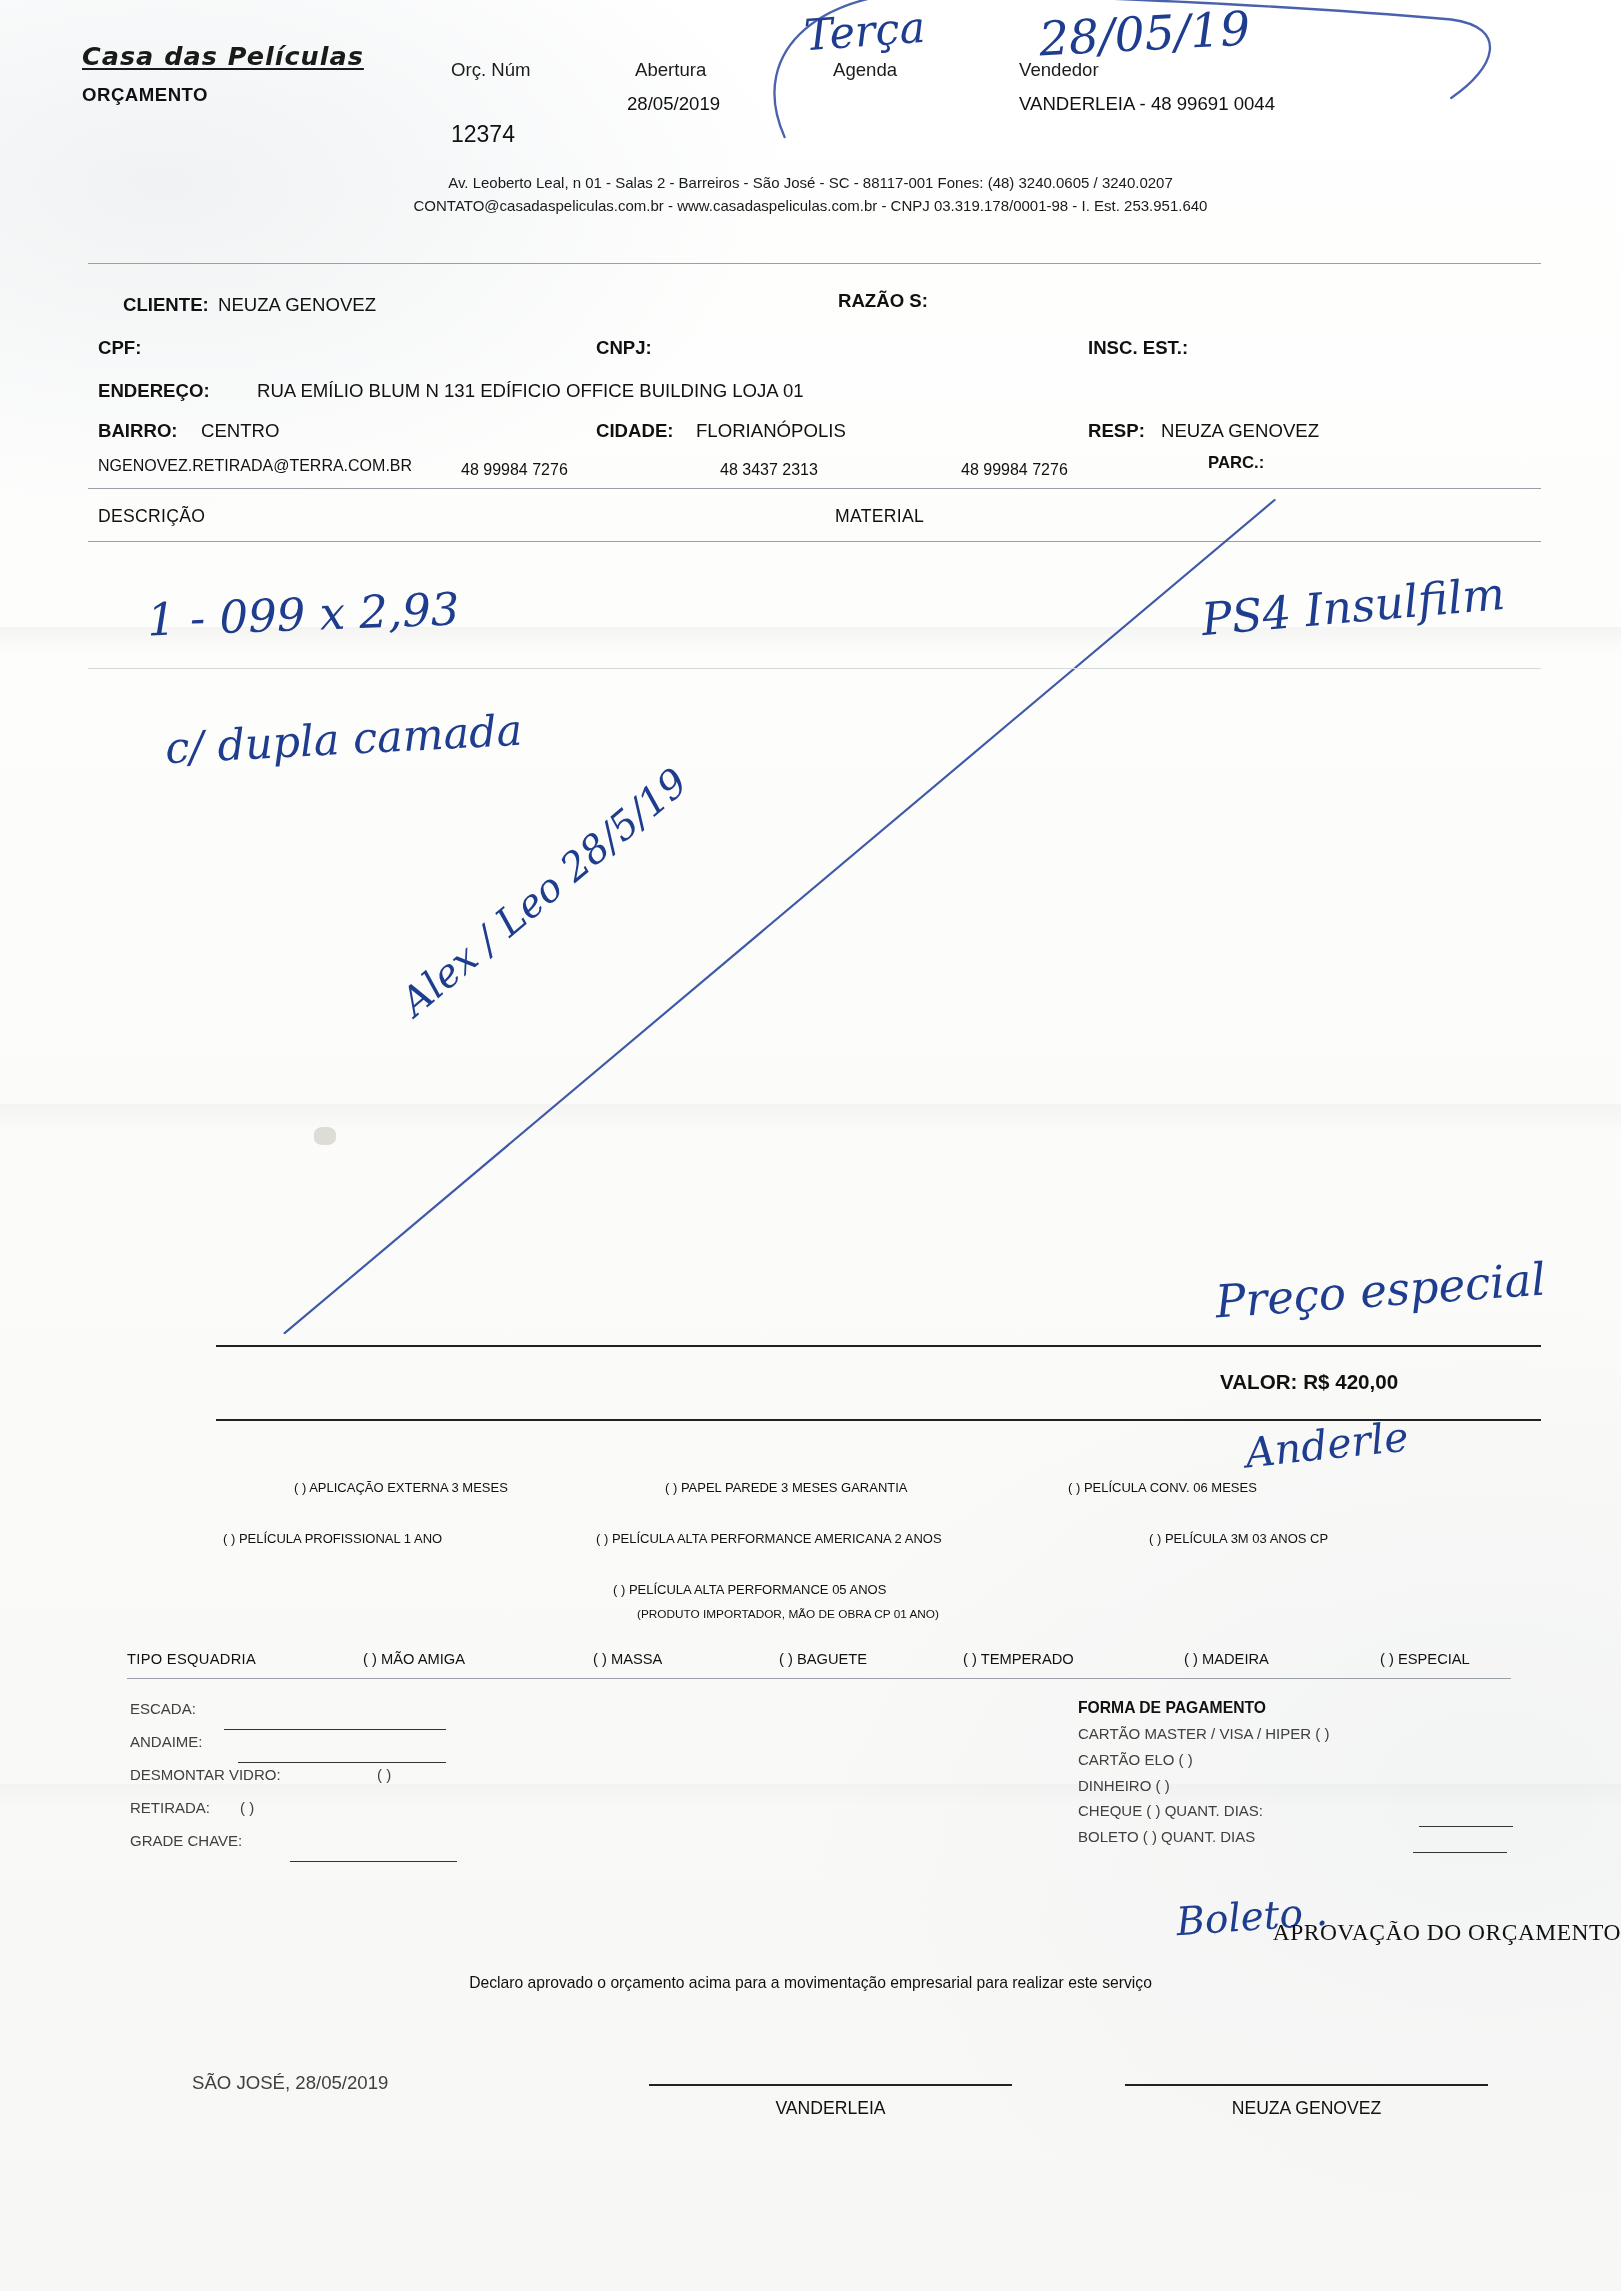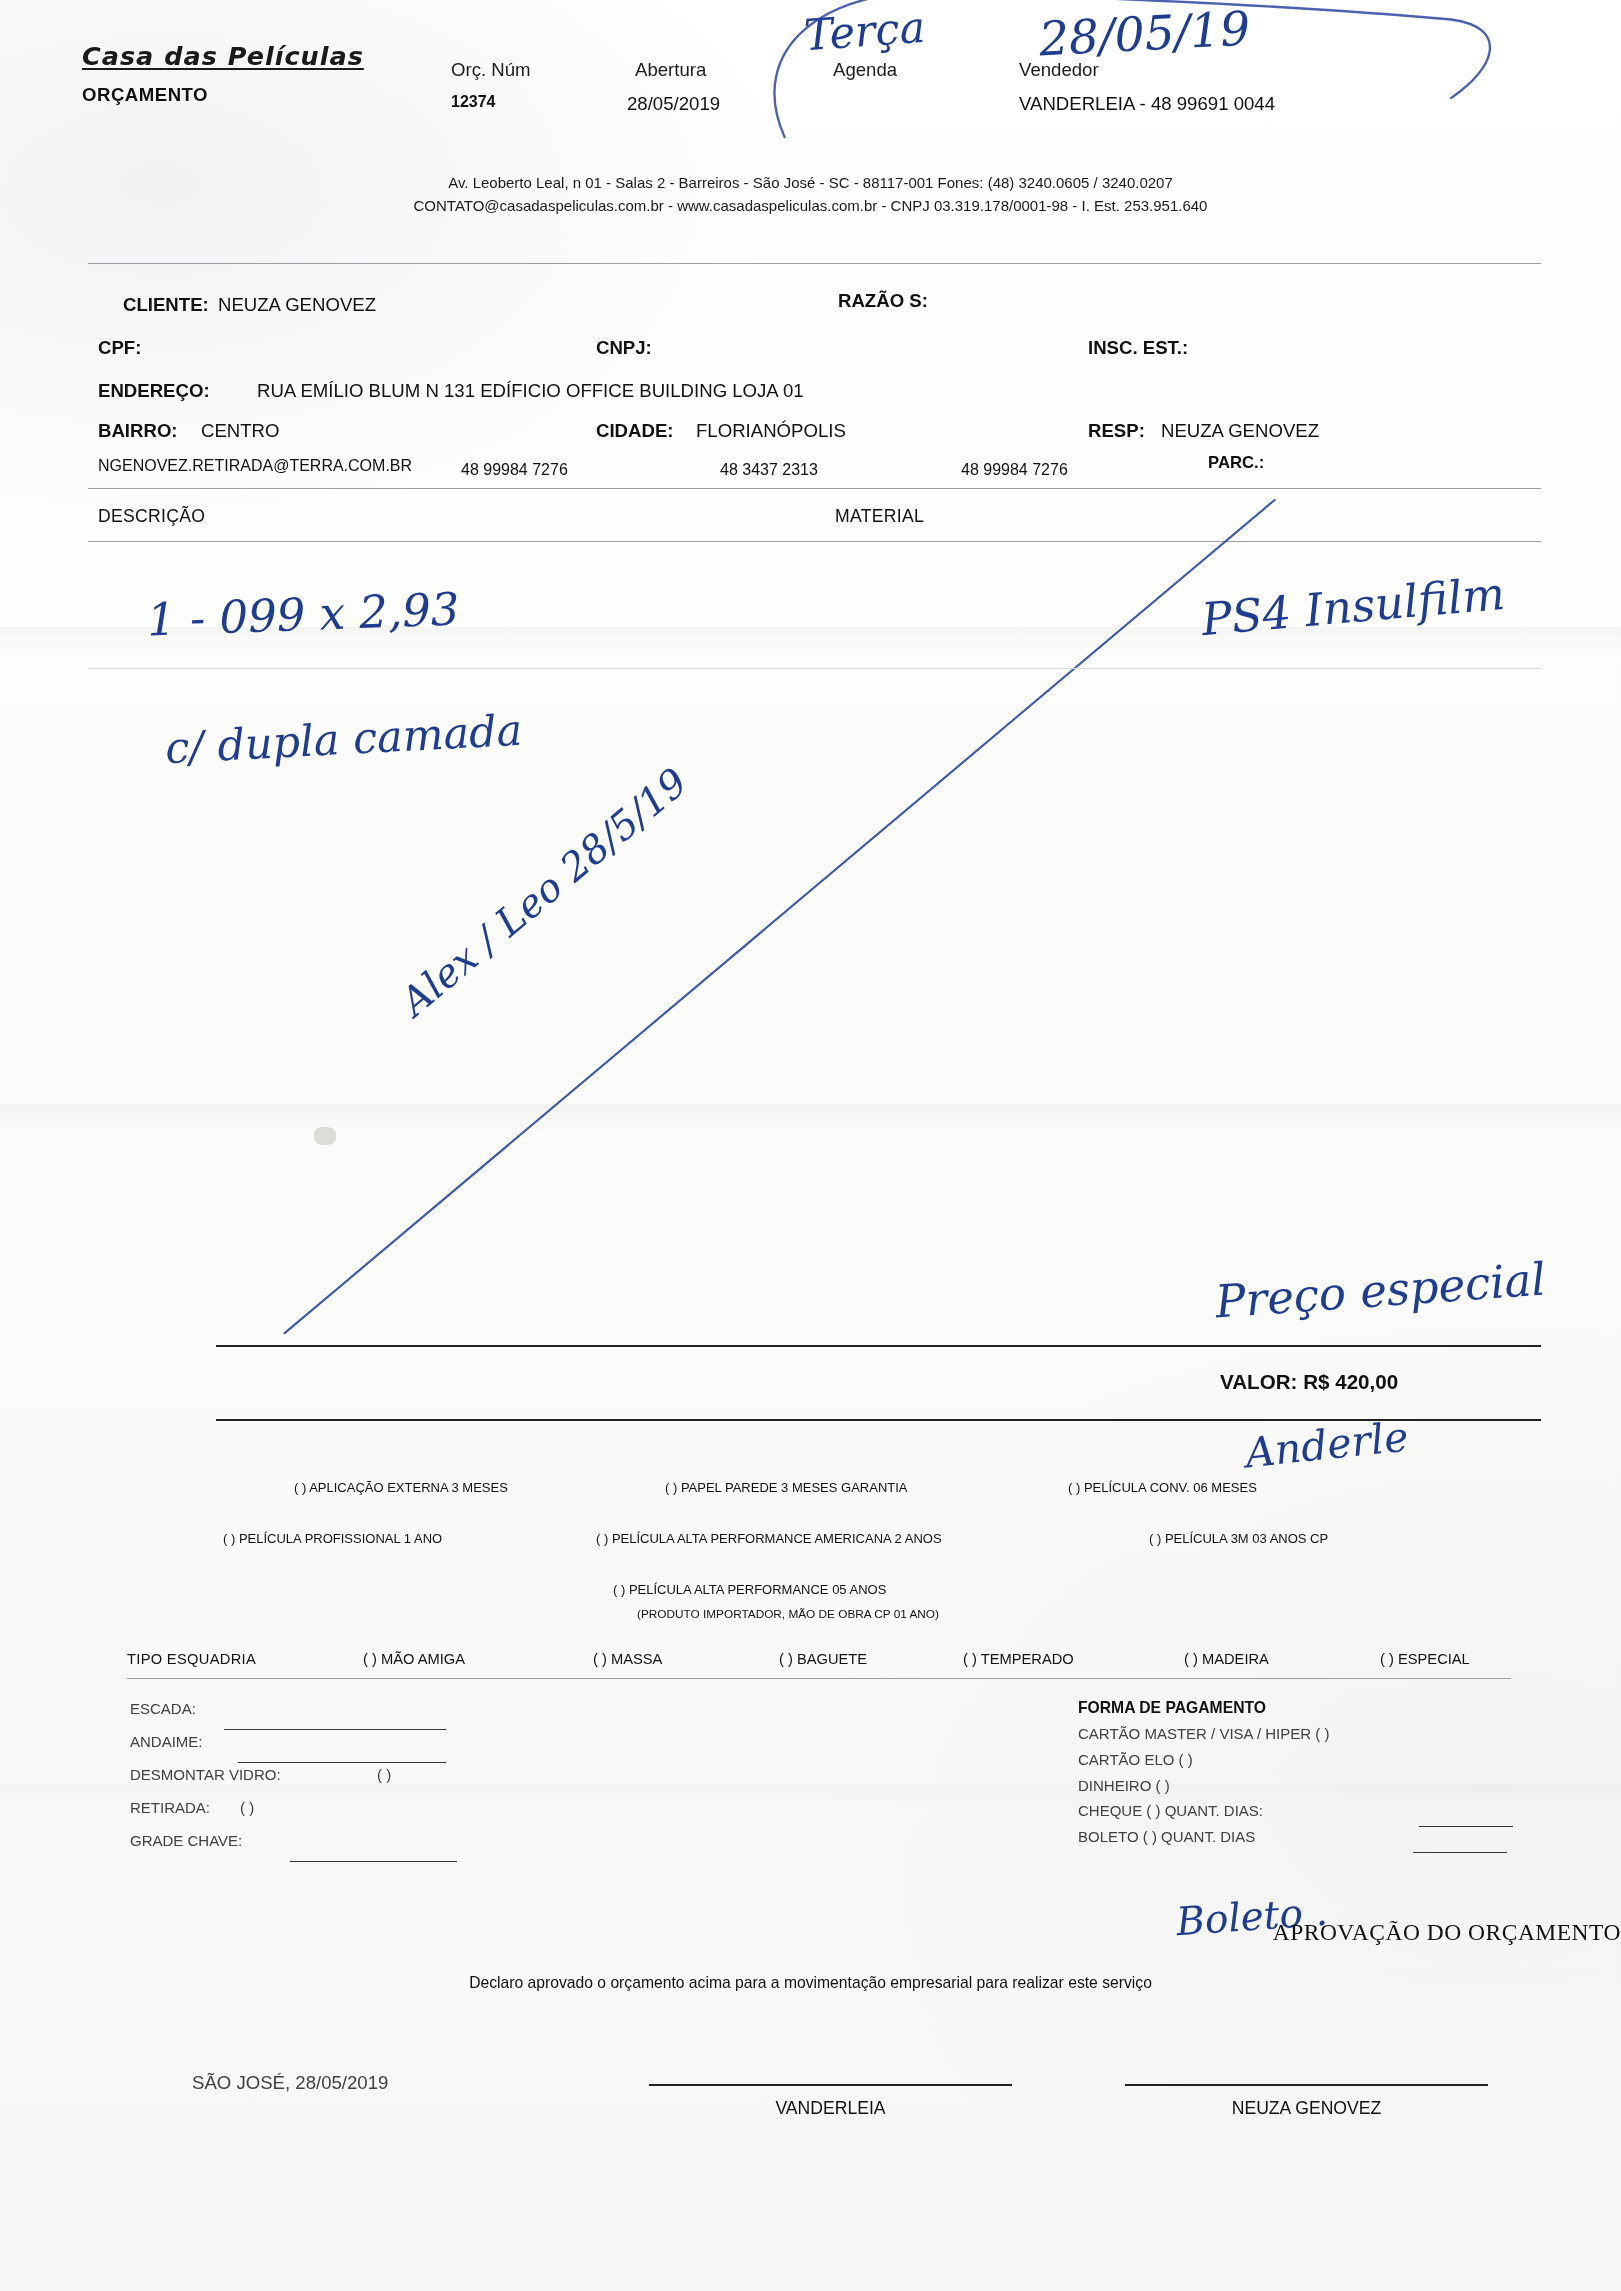--- a/index.html
+++ b/index.html
@@ -43,21 +43,21 @@
     text-decoration-thickness: 2px;
     text-underline-offset: 2.9px;
   }
   .brand-sub {
     left: 82px; top: 84px;
     font-size: 18.6px;
     font-weight: bold;
     letter-spacing: 0.5px;
   }
   .hdr-label { font-size: 18.6px; color: #1c1c1c; }
-  .hdr-value { font-size: 16px; font-weight: bold; color: #111; }
+  .hdr-value { font-size: 23px; font-weight: normal; color: #111; margin-top: 28px; }
   .hdr-plain { font-size: 18.6px; color: #111; }
 
   .addr {
     left: 0; right: 0; top: 171px;
     text-align: center;
     font-size: 15px;
     color: #1a1a1a;
     line-height: 1.55;
   }
 

